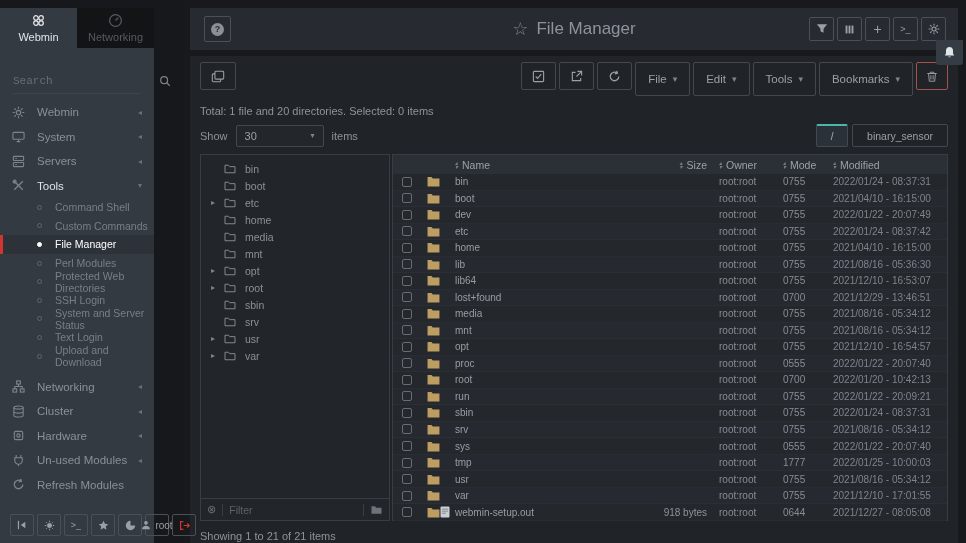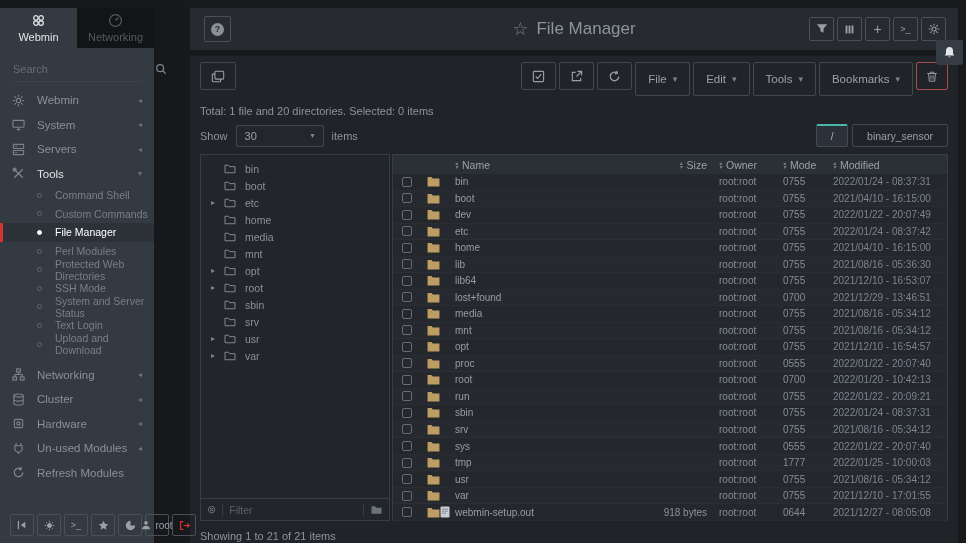--- a/index.html
+++ b/index.html
@@ -12,21 +12,21 @@
     position: relative;
   }
   svg { display:block; }
 
   
   .sidebar { position:absolute; left:0; top:8px; bottom:0; width:154px; background:#343a41; z-index:2; }
   .tabs { display:flex; height:40px; }
   .tab { flex:1; display:flex; flex-direction:column; align-items:center; justify-content:center; gap:3px; font-size:11px; cursor:pointer; }
   .tab.active { background:#343a41; color:#e2e5e8; }
   .tab.inactive { background:#121416; color:#545a61; }
-  .searchbar { margin:8px 13px 6px; height:26px; display:flex; align-items:center; border-bottom:1px solid #3e444b; }
+  .searchbar { margin:20px 13px 6px; height:26px; display:flex; align-items:center; border-bottom:1px solid #3e444b;font-family:Liberation Mono, monospace; }
   .searchbar input { flex:1; background:transparent; border:none; outline:none; font-family:inherit; font-size:11px; color:#9aa0a6; }
   .searchbar input::placeholder { color:#686e75; }
   .menu { margin-top:6px; }
   .cat { height:24.5px; display:flex; align-items:center; padding:0 12px; font-size:11.5px; color:#8a9096; cursor:pointer; }
   .cat .ic { width:15px; height:14px; margin-right:10px; display:flex; align-items:center; color:#7d848b; }
   .cat .label { flex:1; }
   .cat.active .label { color:#dfe2e5; }
   .cat .chev { font-size:8px; color:#6a7076; }
   .cat .chev::after { content:"◂"; }
   .cat.expanded .chev::after { content:"▾"; }
@@ -201,21 +201,21 @@
         <div class="sub">
           <span class="bullet"></span>
           <span>Perl Modules</span>
         </div>
         <div class="sub alt">
           <span class="bullet"></span>
           <span>Protected Web Directories</span>
         </div>
         <div class="sub">
           <span class="bullet"></span>
-          <span>SSH Mode</span>
+          <span>SSH Login</span>
         </div>
         <div class="sub alt">
           <span class="bullet"></span>
           <span>System and Server Status</span>
         </div>
         <div class="sub">
           <span class="bullet"></span>
           <span>Text Login</span>
         </div>
         <div class="sub alt">

